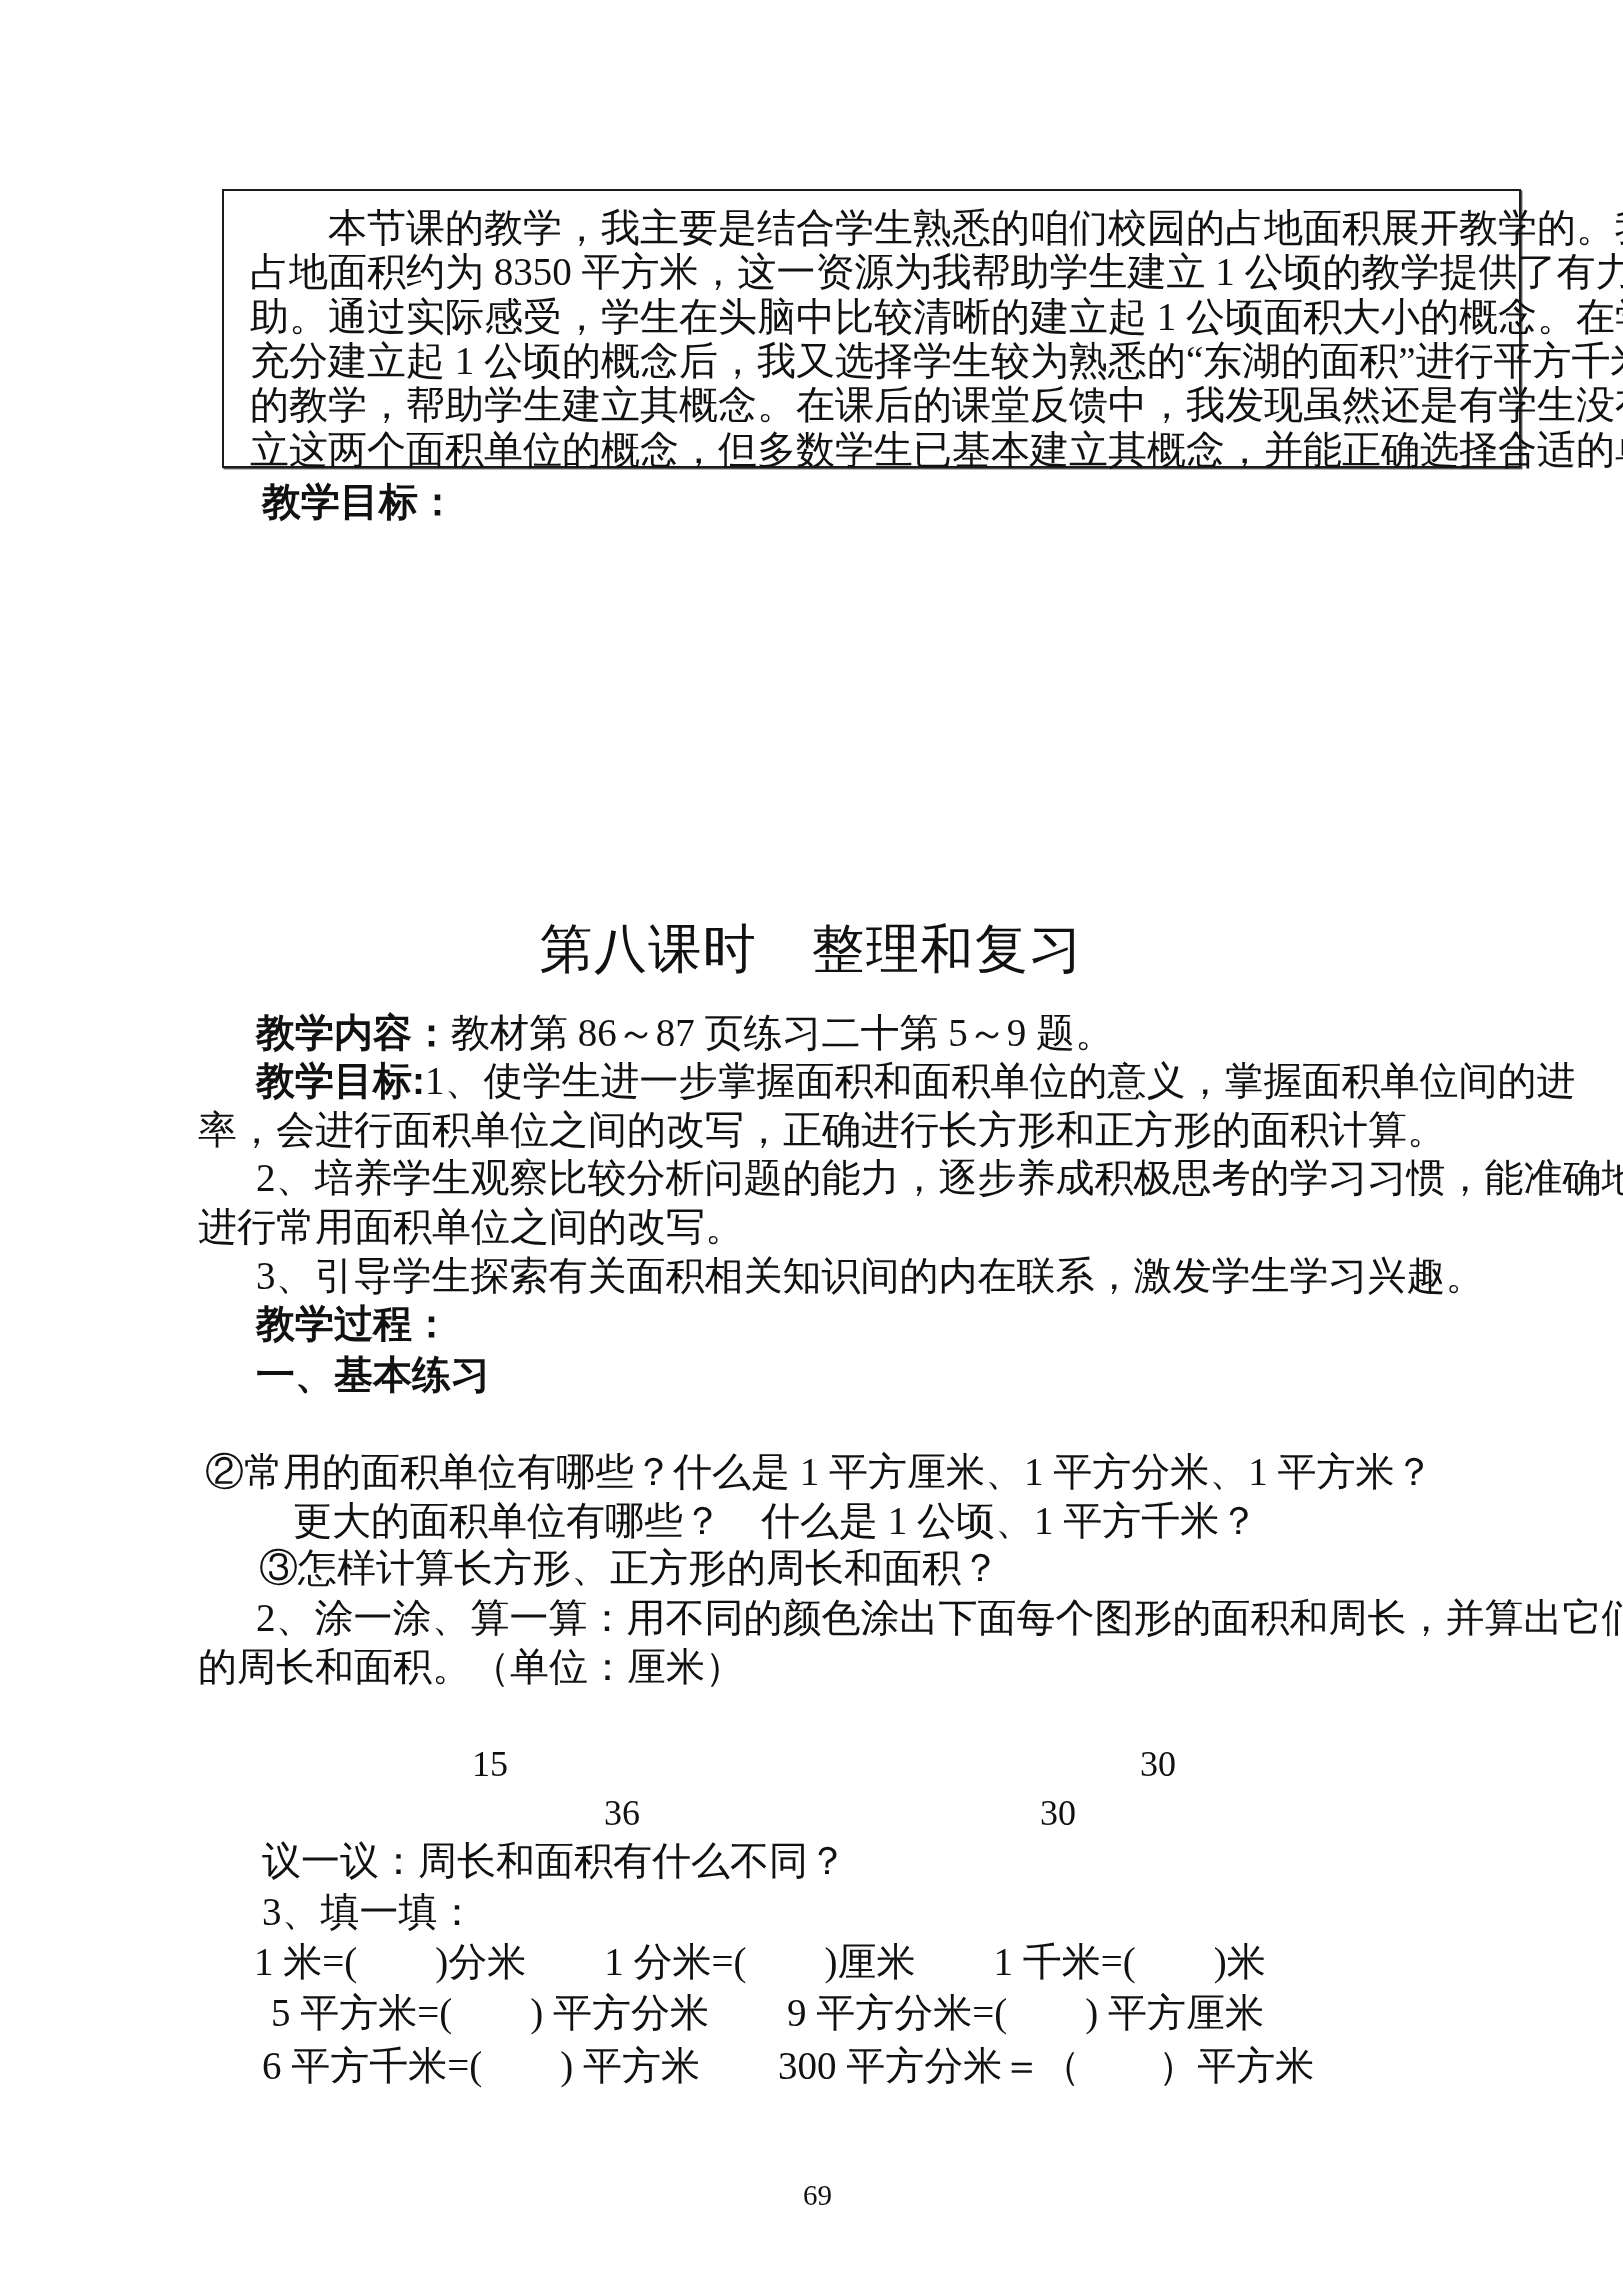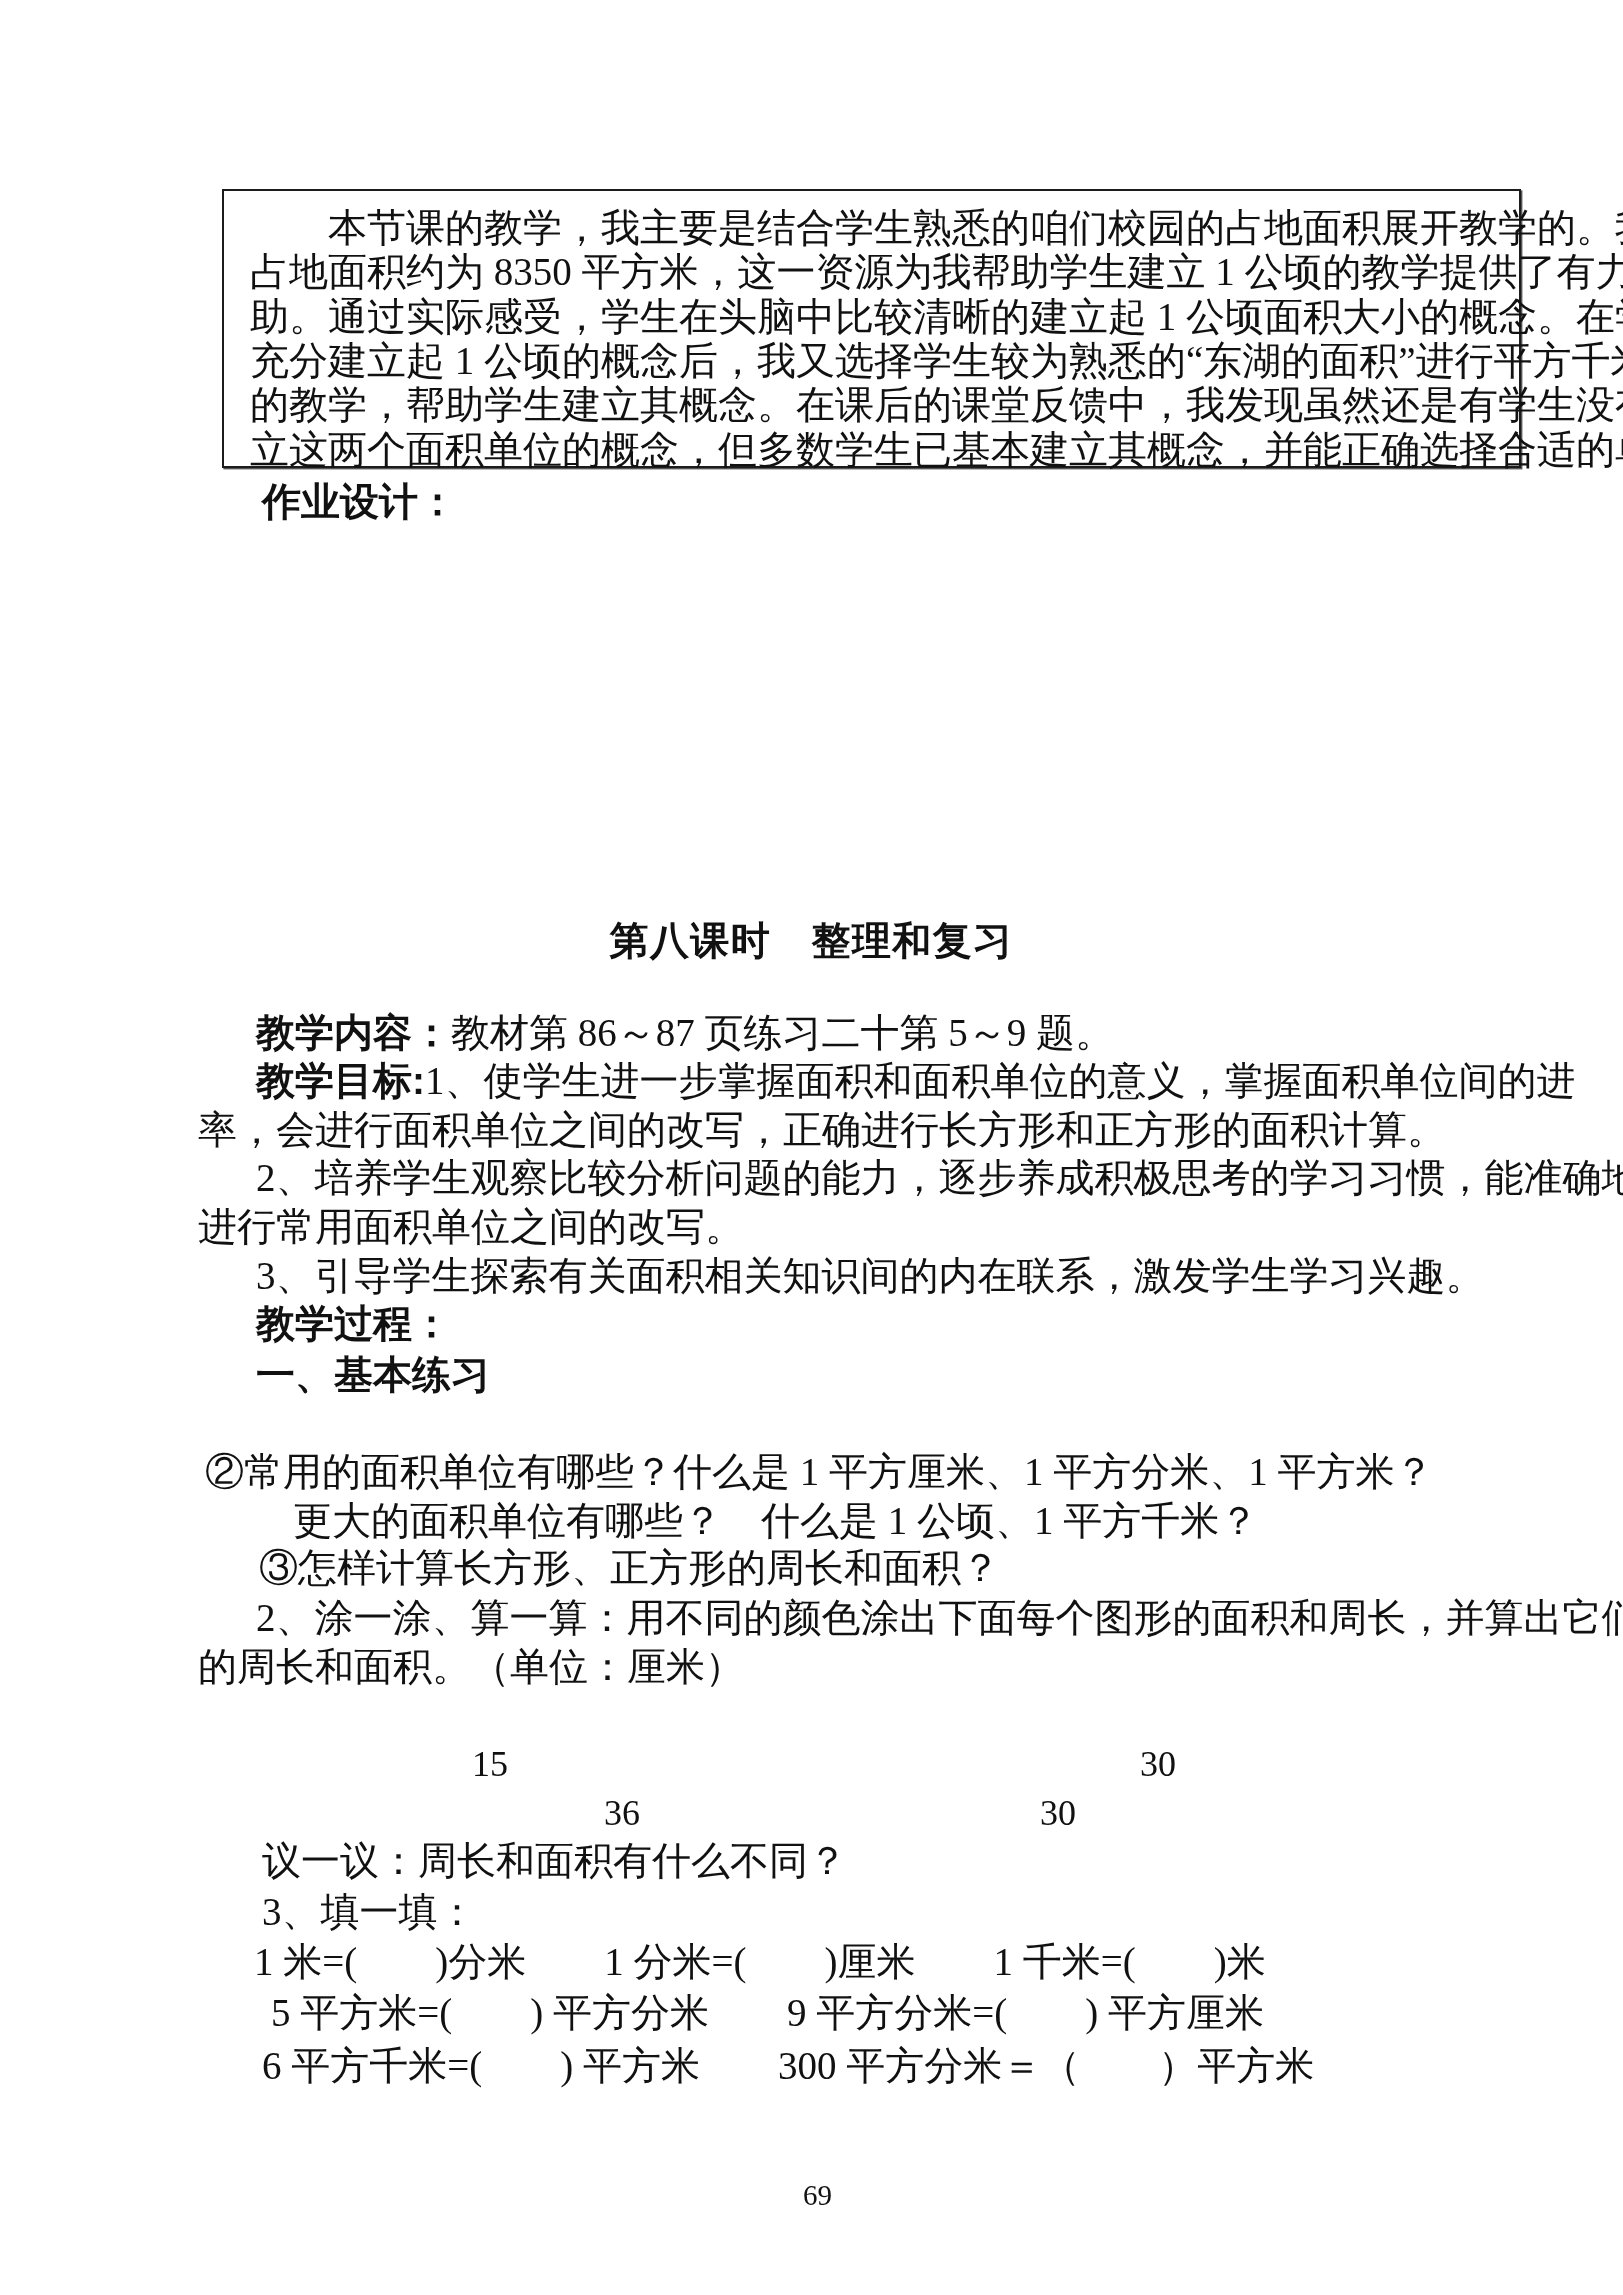--- a/index.html
+++ b/index.html
@@ -30,22 +30,22 @@
     width:1295px;height:275px;
     border:2.7px solid #1c1c1c;
     box-shadow:1.4px 1.4px 0 #555;
   }
   .reflect-box .line{left:26px;}
   .doc-title{
     position:absolute;
     left:0;right:0;
     top:914px;
     text-align:center;
-    font-size:39px;
-    font-weight:bold;
+    font-size:53px;
+    font-weight:normal;
     font-family:"Liberation Sans","DejaVu Sans",sans-serif;
     letter-spacing:1.4px;
     white-space:pre;
   }
   .fig-num{
     position:absolute;
     font-size:36px;
     white-space:pre;
     margin-left:36px;
   }
@@ -65,21 +65,21 @@
 
   <div class="reflect-box">
     <div class="line" style="top:15px;">　　本节课的教学，我主要是结合学生熟悉的咱们校园的占地面积展开教学的。我校的</div>
     <div class="line" style="top:59px;">占地面积约为 8350 平方米，这一资源为我帮助学生建立 1 公顷的教学提供了有力帮</div>
     <div class="line" style="top:104px;">助。通过实际感受，学生在头脑中比较清晰的建立起 1 公顷面积大小的概念。在学生</div>
     <div class="line" style="top:148px;">充分建立起 1 公顷的概念后，我又选择学生较为熟悉的“东湖的面积”进行平方千米</div>
     <div class="line" style="top:192px;">的教学，帮助学生建立其概念。在课后的课堂反馈中，我发现虽然还是有学生没有建</div>
     <div class="line" style="top:237px;">立这两个面积单位的概念，但多数学生已基本建立其概念，并能正确选择合适的单</div>
   </div>
 
-  <div class="line b" style="left:262px;top:480px;">作业设计：</div>
+  <div class="line b" style="left:262px;top:480px;">教学目标：</div>
 
   <div class="doc-title">第八课时　整理和复习</div>
 
   <div class="line" style="left:256px;top:1011px;"><span class="b">教学内容：</span><span>教材第 86～87 页练习二十第 5～9 题。</span></div>
 
   <div class="line" style="left:256px;top:1059px;"><span class="b">教学目标:</span><span>1、使学生进一步掌握面积和面积单位的意义，掌握面积单位间的进</span></div>
 
   <div class="line" style="left:198px;top:1108px;">率，会进行面积单位之间的改写，正确进行长方形和正方形的面积计算。</div>
   <div class="line" style="left:256px;top:1156px;">2、培养学生观察比较分析问题的能力，逐步养成积极思考的学习习惯，能准确地</div>
   <div class="line" style="left:198px;top:1205px;">进行常用面积单位之间的改写。</div>

